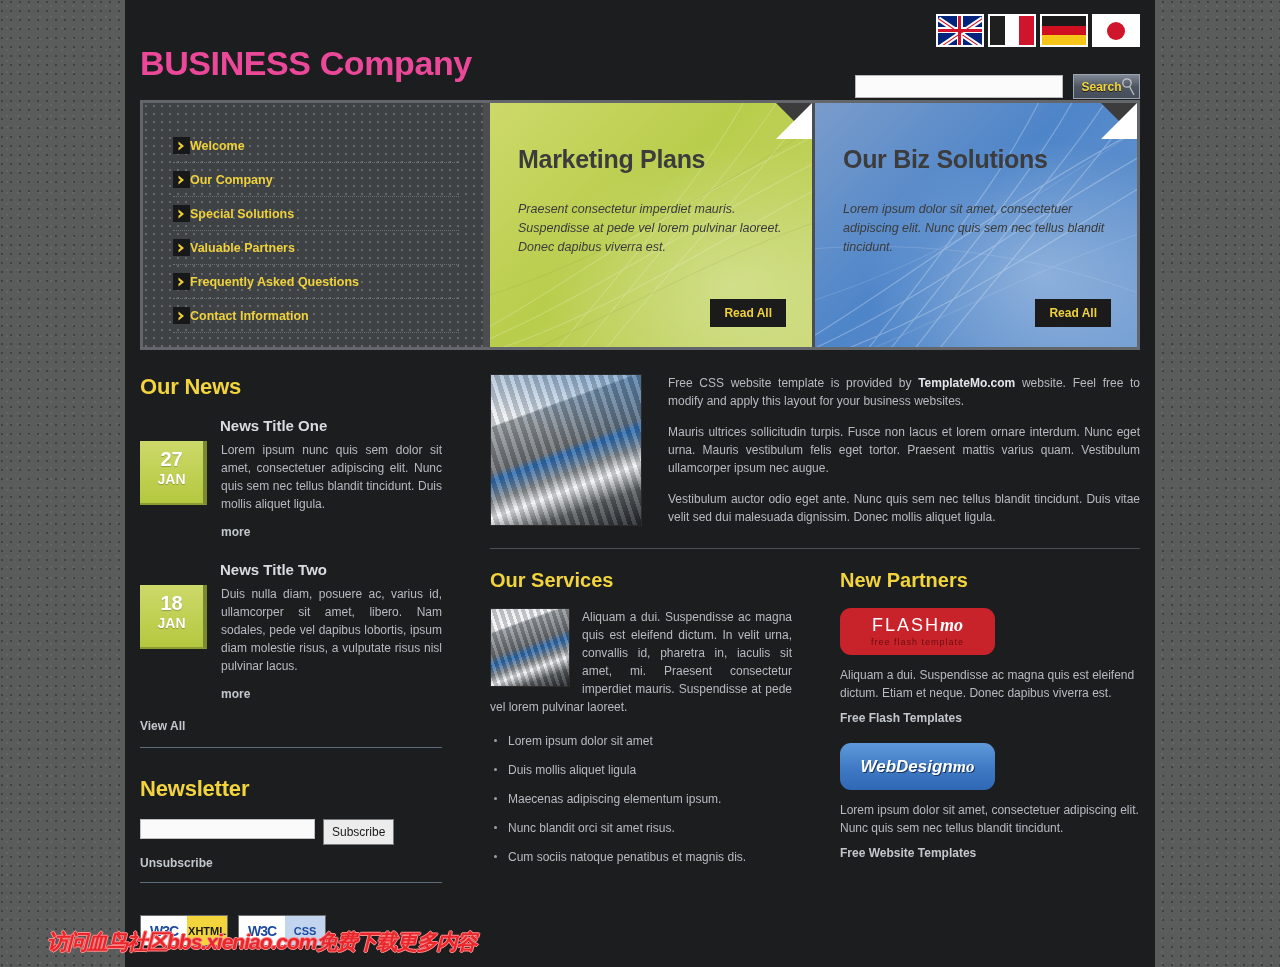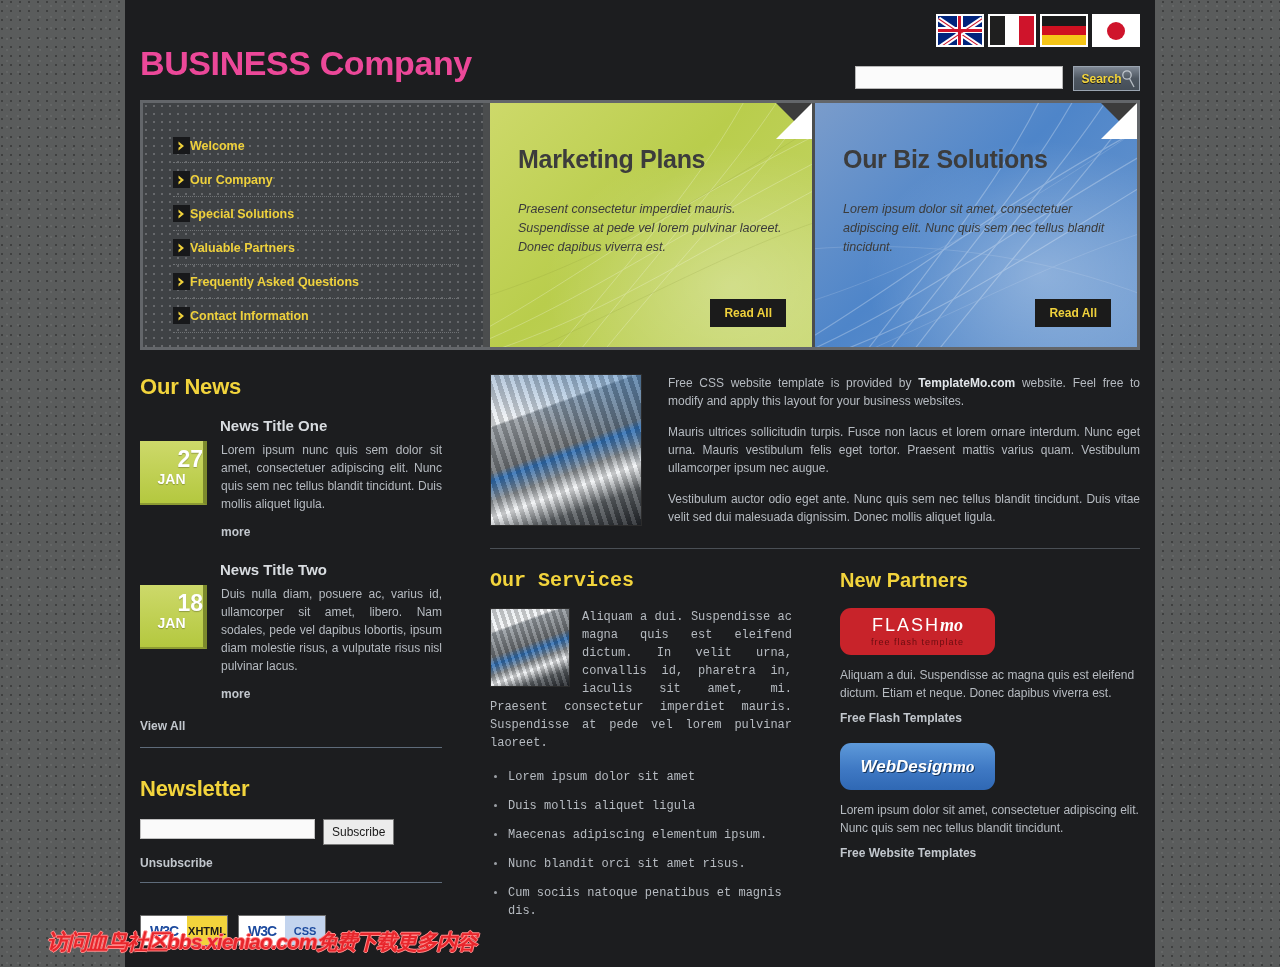--- a/index.html
+++ b/index.html
@@ -105,23 +105,23 @@
     color: #ec4899;
     font-size: 34px;
     font-weight: bold;
     letter-spacing: -0.4px;
     line-height: 1;
   }
   .logo .bold { font-weight: bold; }
   .searchbox {
     position: absolute;
     right: 0;
-    bottom: 9px;
+    bottom: 1px;
     display: flex;
-    align-items: flex-start;
+    align-items: center;
   }
   .search-input {
     width: 208px;
     height: 23px;
     background: #fbfbfb;
     border: 1px solid #b7b7b7;
     font-family: "Liberation Sans", sans-serif;
     font-size: 12px;
     padding: 0 4px;
     color: #222;
@@ -287,21 +287,21 @@
     width: 67px; height: 64px;
     flex: none;
     background: linear-gradient(to bottom, #cdd96a 0%, #b4c83f 100%);
     border-right: 4px solid #7c8a2c;
     border-bottom: 2px solid #8d9b33;
     color: #ffffff;
     text-align: center;
     padding-top: 6px;
     text-shadow: 0 1px 1px rgba(0,0,0,.25);
   }
-  .date-day { font-size: 23px; font-weight: bold; line-height: 24px; text-align: right; }
+  .date-day { font-size: 20px; font-weight: bold; line-height: 24px; }
   .date-mon { font-size: 14px; font-weight: bold; line-height: 16px; }
   .news-text {
     font-size: 12px;
     line-height: 18px;
     text-align: justify;
     color: #b6bbc1;
   }
   .more-link, .viewall-link, .unsub-link {
     display: inline-block;
     color: #c2c7cd;
@@ -401,21 +401,21 @@
     text-align: justify;
     color: #b6bbc1;
     margin-bottom: 13px;
   }
   .welcome-text p:last-child { margin-bottom: 0; }
   .welcome-text b { color: #e2e6ea; }
 
   .hrule { border-bottom: 1px solid #4a4f55; margin: 22px 0 20px 0; }
 
   .lower { display: flex; gap: 48px; }
-  .lower-left { width: 302px; flex: none; font-family: Liberation Mono, monospace; }
+  .lower-left { width: 302px; flex: none; }
   .lower-right { flex: 1; }
 
   .svc-para {
     font-size: 12px; line-height: 18px; color: #b6bbc1; text-align: justify;
   }
   .svc-list { list-style: none; margin-top: 16px; }
   .svc-list li {
     font-size: 12px; line-height: 18px; color: #b6bbc1;
     padding-left: 18px; position: relative; margin-bottom: 11px;
   }

